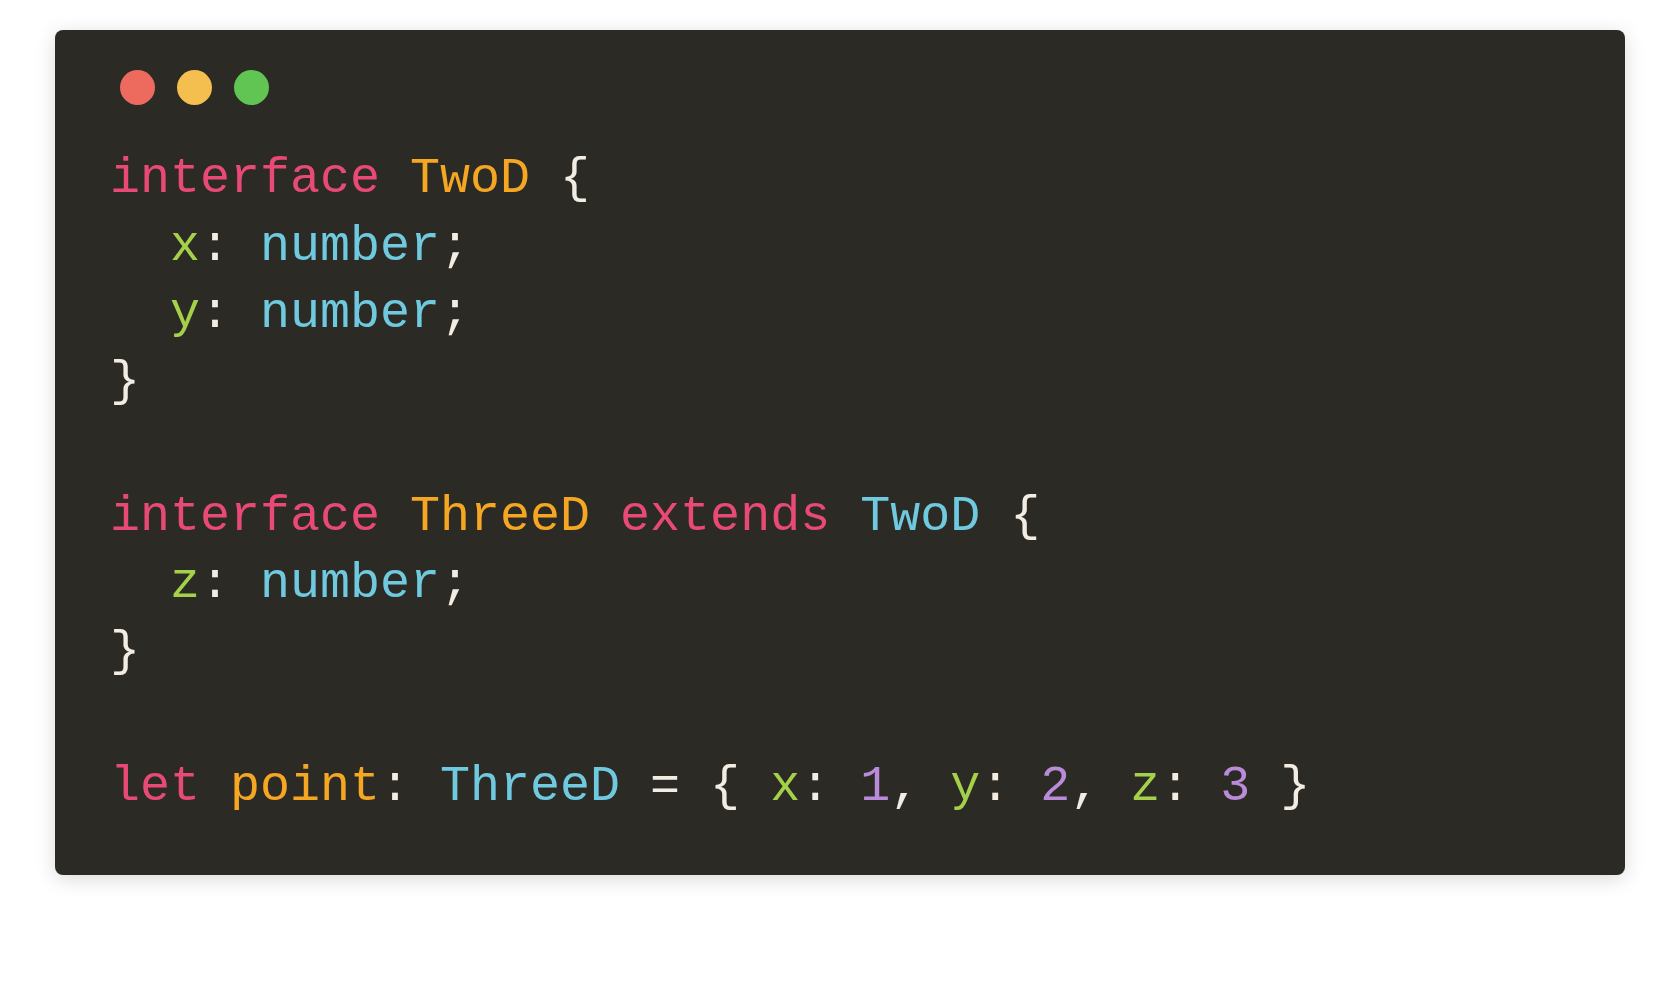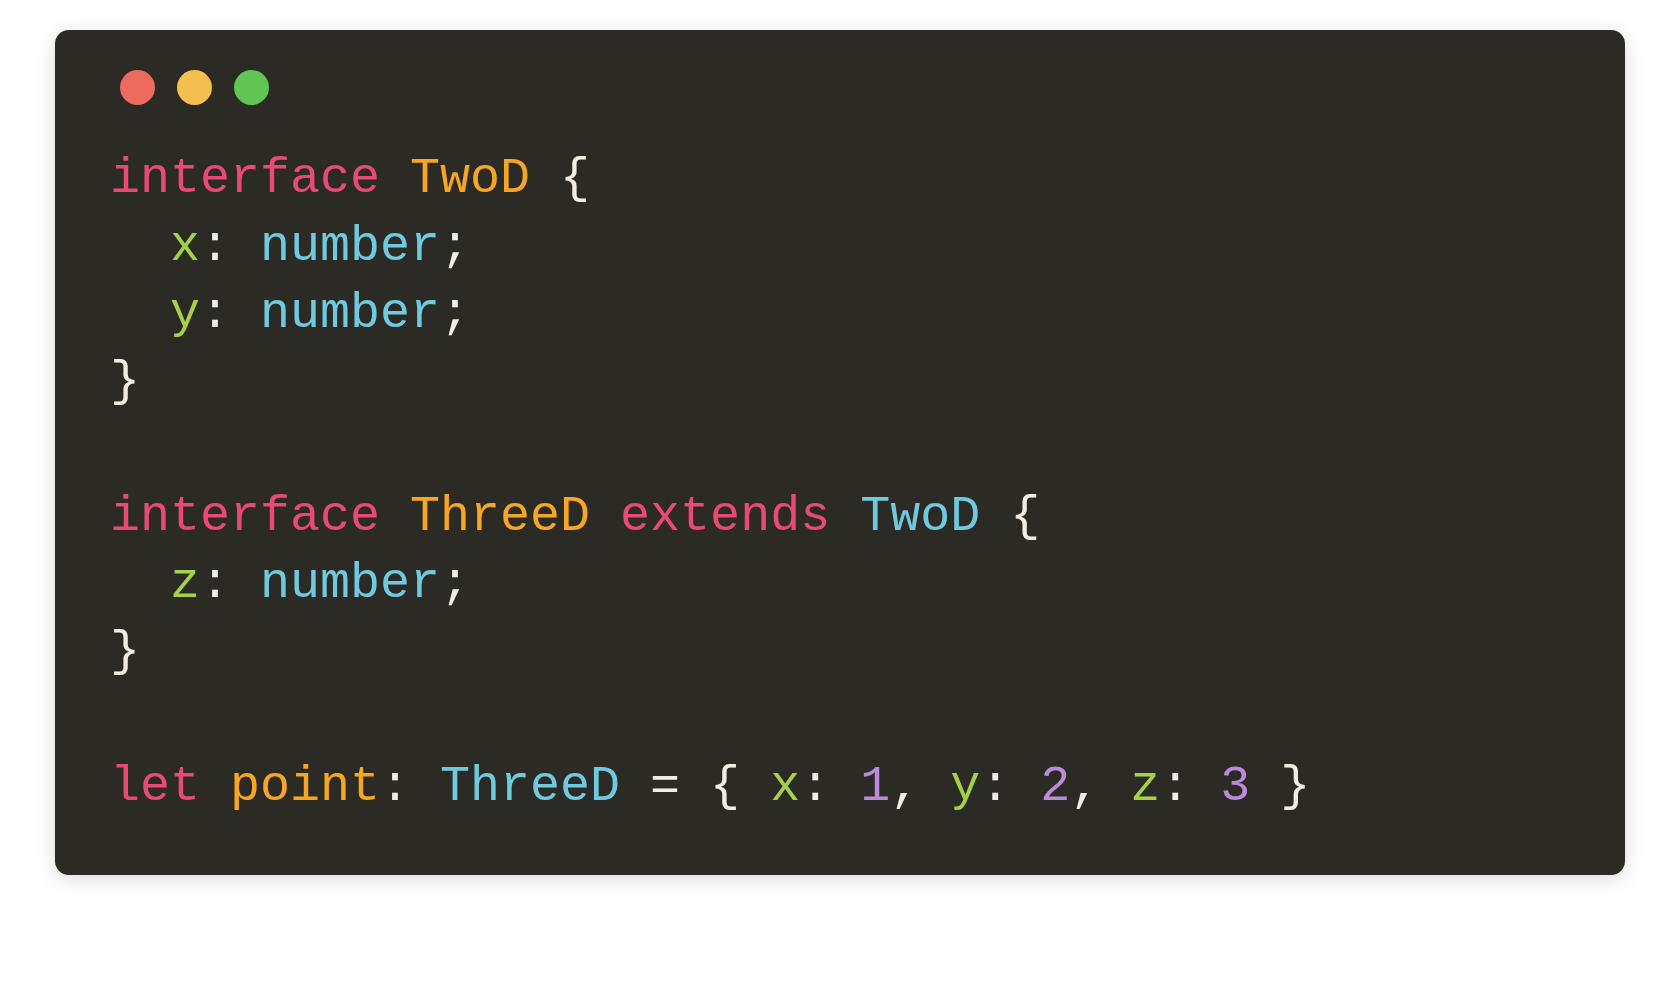--- a/index.html
+++ b/index.html
@@ -12,21 +12,21 @@
   }
   .page {
     width: 1680px;
     height: 1000px;
     background: #ffffff;
     box-sizing: border-box;
     padding: 30px 55px 30px 55px;
   }
   .code-window {
     background: #2c2a24;
-    border-radius: 14px;
+    border-radius: 8px;
     width: 100%;
     box-sizing: border-box;
     padding: 40px 55px 55px 55px;
     box-shadow: 0 4px 20px rgba(0,0,0,0.15);
   }
   .traffic-lights {
     display: flex;
     gap: 22px;
     margin-bottom: 40px;
     margin-left: 10px;

